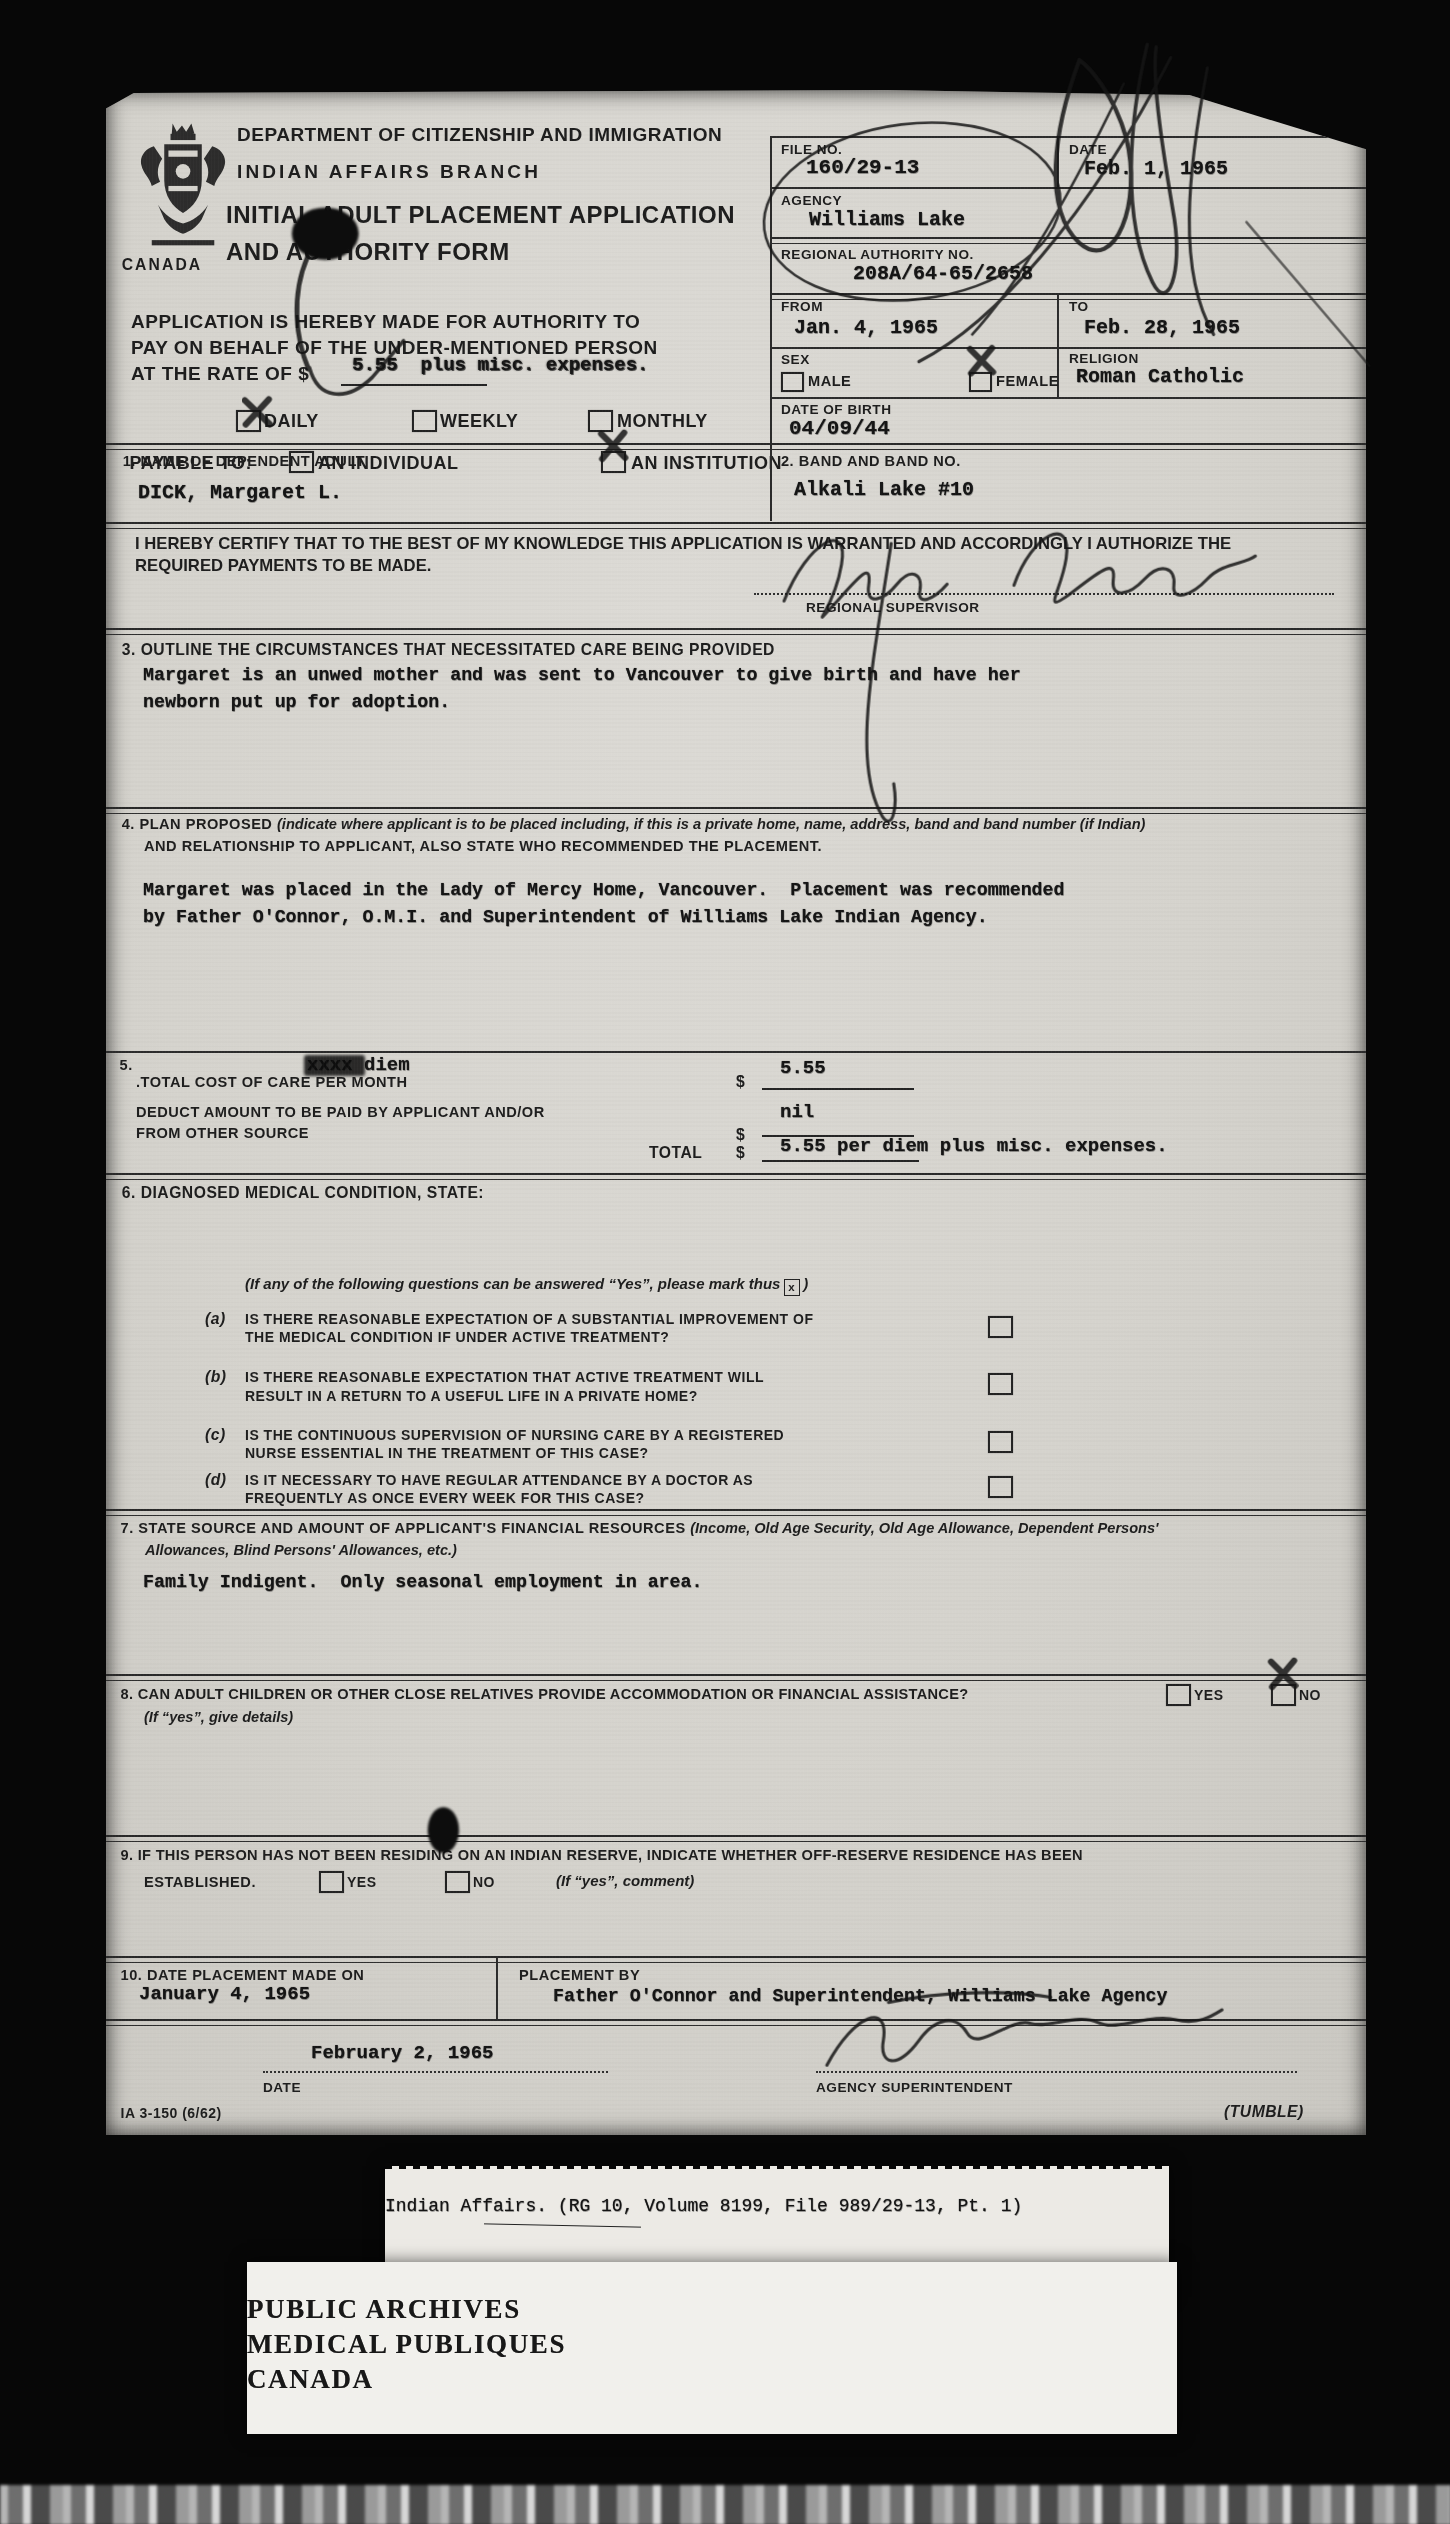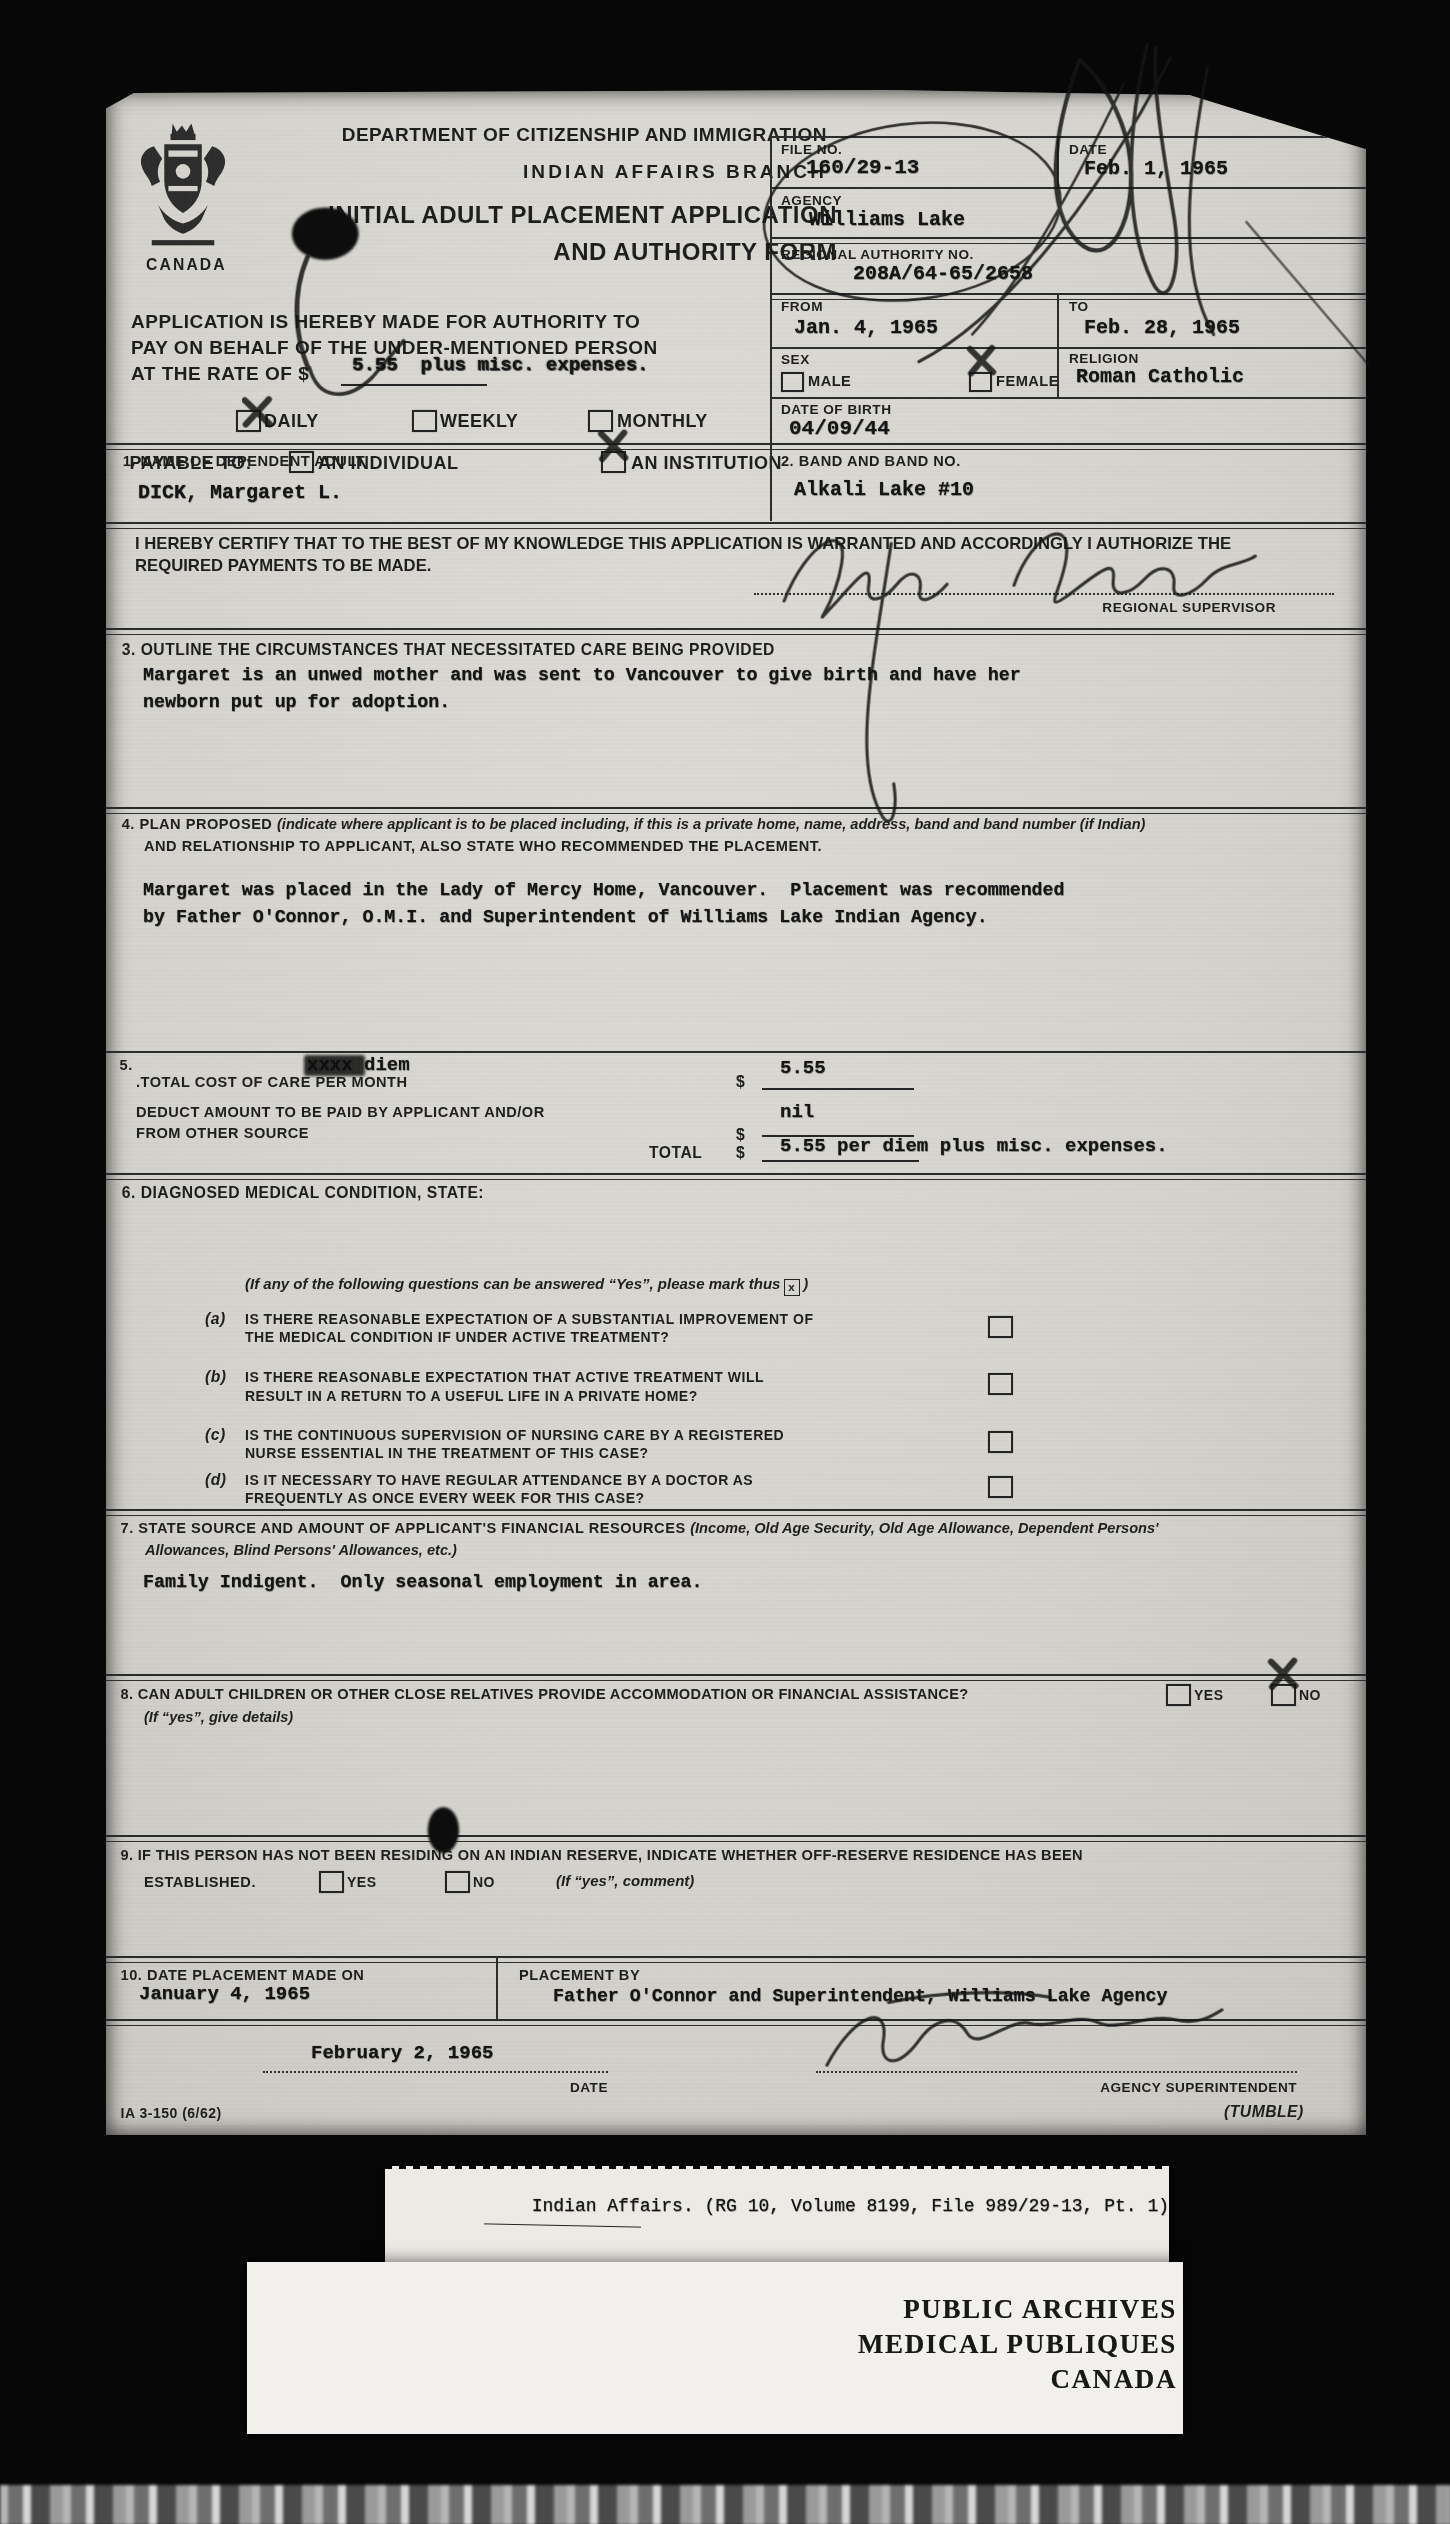--- a/index.html
+++ b/index.html
@@ -9,21 +9,21 @@
          background:radial-gradient(ellipse at 45% 25%,#dcdad5 0%,#d5d3cd 55%,#c9c7c1 100%);
          clip-path:polygon(0 0.9%,2.2% 0.15%,62% 0,86% 0.25%,100% 2.9%,100% 100%,0 100%);
          box-shadow:0 0 21px rgba(0,0,0,.8) inset;}
   .paper::after{content:"";position:absolute;inset:0;pointer-events:none;
          background:repeating-linear-gradient(0deg,rgba(0,0,0,.015) 0 1.6px,transparent 1.6px 4.2px),
                     repeating-linear-gradient(90deg,rgba(255,255,255,.02) 0 1px,transparent 1px 3.1px);}
   .abs{position:absolute;}
   .p{font-family:"Liberation Sans",sans-serif;font-weight:700;color:#1d1d1d;letter-spacing:0.5px;
      white-space:nowrap;filter:blur(0.2px);}
   .pi{font-style:italic;}
-  .ctr{text-align:right;}
+  .ctr{text-align:left;}
   .t{font-family:"Liberation Mono","DejaVu Sans Mono",monospace;font-weight:700;color:#141414;
      white-space:pre;filter:blur(0.4px);text-shadow:0 0 1px rgba(15,15,15,.55),0.5px 0.5px 0 rgba(25,25,25,.35);}.f26{font-size:13.6px}.f27{font-size:14px}.f28{font-size:14.6px}
   .f29{font-size:15px}.f30{font-size:15.7px}.f32{font-size:16.7px}.f34{font-size:18px}
   .f35{font-size:18.3px}.f36{font-size:19px}.f38{font-size:20px}.f40{font-size:21px}
   .f46{font-size:24px}.f52{font-size:27px}
   .hr{position:absolute;height:0;border-top:2.1px solid #2b2b2b;filter:blur(0.3px);}
   .dhr{position:absolute;height:4.2px;border-top:2.1px solid #292929;border-bottom:1.6px solid #2e2e2e;filter:blur(0.3px);}
   .vr{position:absolute;width:0;border-left:2.1px solid #2b2b2b;filter:blur(0.3px);}
   .dots{position:absolute;height:0;border-top:2.6px dotted #2f2f2f;filter:blur(0.3px);}
   .uln{position:absolute;height:0;border-top:2.1px solid #242424;filter:blur(0.4px);}
@@ -241,21 +241,21 @@
     <div class="abs p f27" style="left:14.6px;top:2015px;">IA 3-150 (6/62)</div>
     <div class="abs p pi f30" style="left:1118px;top:2013px;">(TUMBLE)</div>
   </div>
 
   <div class="card" style="left:385px;top:2166px;width:784px;height:131px;">
     <div class="perf"></div>
     <div class="abs t f34 ctr" style="left:0;top:30px;width:784px;font-weight:400;filter:blur(0.2px);">Indian Affairs. (RG 10, Volume 8199, File 989/29-13, Pt. 1)</div>
     <div class="abs" style="left:99px;top:59px;width:157px;border-bottom:1.6px solid #222;transform:rotate(1.2deg);filter:blur(0.4px);"></div>
   </div>
 
-  <div class="card" style="left:247px;top:2262px;width:930px;height:172px;background:#f1f0ec;padding-left:6px;">
+  <div class="card" style="left:247px;top:2262px;width:930px;height:172px;background:#f1f0ec;">
     <div class="abs serif f52 ctr" style="left:0;top:32px;width:930px;">PUBLIC ARCHIVES</div>
     <div class="abs serif f52 ctr" style="left:0;top:67px;width:930px;">MEDICAL PUBLIQUES</div>
     <div class="abs serif f52 ctr" style="left:0;top:102px;width:930px;">CANADA</div>
   </div>
 
   <div class="strip"></div>
 
   <svg class="ink" width="1451" height="2525" viewBox="0 0 2776 4832">
     <g fill="none" stroke="#161616" stroke-linecap="round" opacity=".85" style="filter:blur(1.2px)">
 

